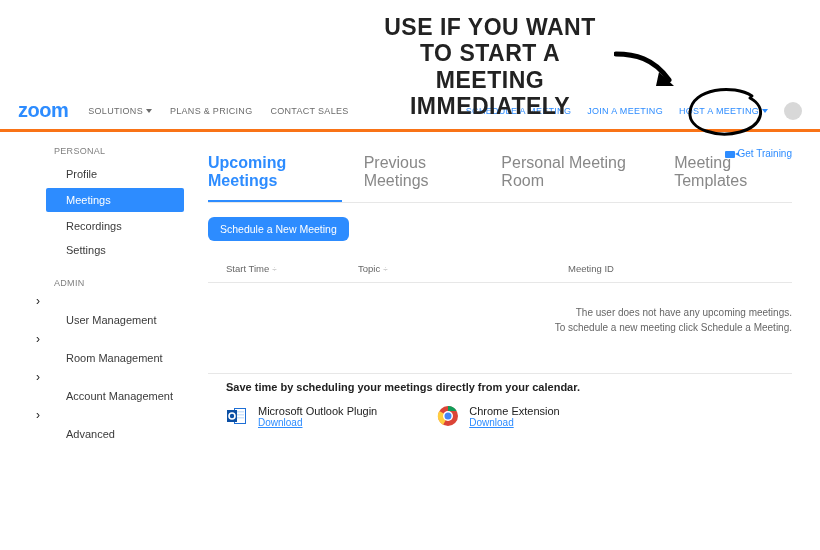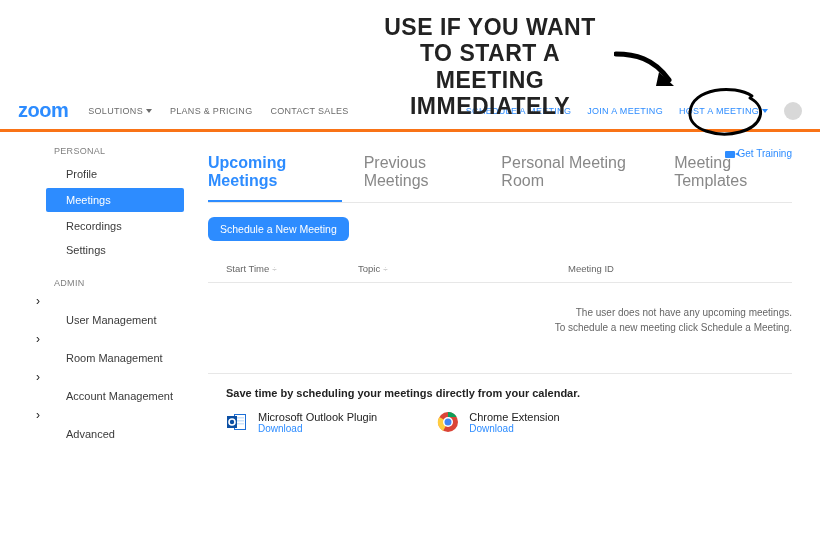--- a/index.html
+++ b/index.html
@@ -202,21 +202,21 @@
   .empty {
     text-align: right;
     color: #666;
     font-size: 10px;
     padding: 22px 0 28px 0;
     line-height: 1.5;
   }
 
   .calendar-block {
     border-top: 1px solid #e7e7e7;
-    padding-top: 13px;
+    padding-top: 7px;
     margin-top: 10px;
   }
   .cal-title {
     font-size: 11px;
     color: #222;
     font-weight: 600;
     padding-left: 18px;
   }
   .plugins {
     display: flex;
@@ -226,21 +226,21 @@
   .plugin {
     display: flex;
     align-items: flex-start;
     gap: 10px;
   }
   .plugin .icon-box {
     width: 22px; height: 22px;
     display: flex; align-items: center; justify-content: center;
   }
   .plugin-title { font-size: 11px; color: #222; }
-  .plugin-dl { font-size: 10px; color: #2d8cff; cursor: pointer; }
+  .plugin-dl { font-size: 10px; color: #2d8cff; cursor: pointer; text-decoration: underline; }
 </style>
 </head>
 <body>
 
 <div class="overlay">
   <div class="overlay-text">
     <span>USE IF YOU WANT TO START A</span><br>
     <span>MEETING IMMEDIATELY</span>
   </div>
   <svg class="overlay-arrow" width="70" height="50" viewBox="0 0 70 50">

